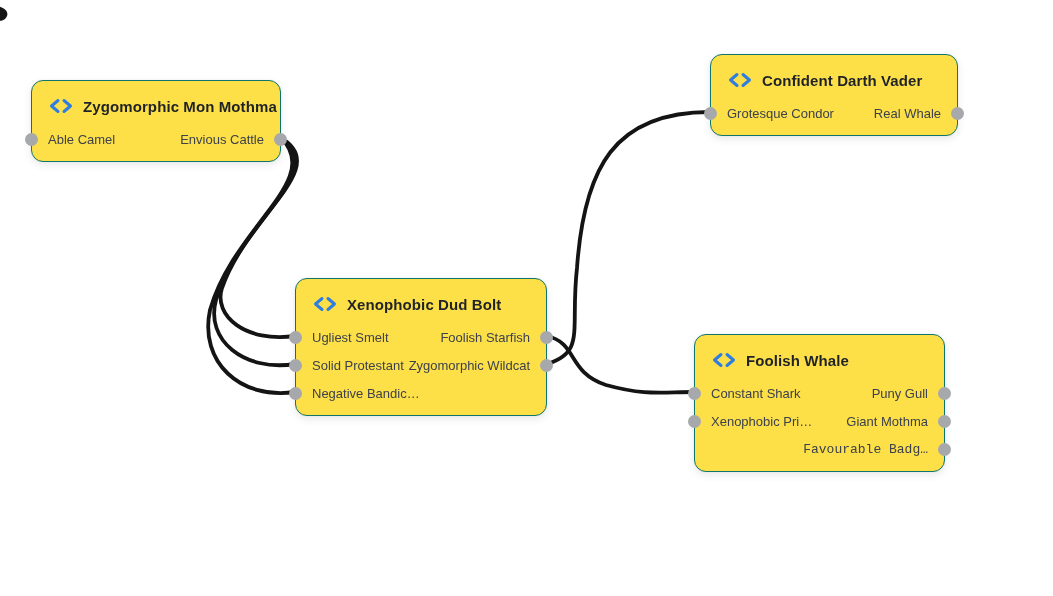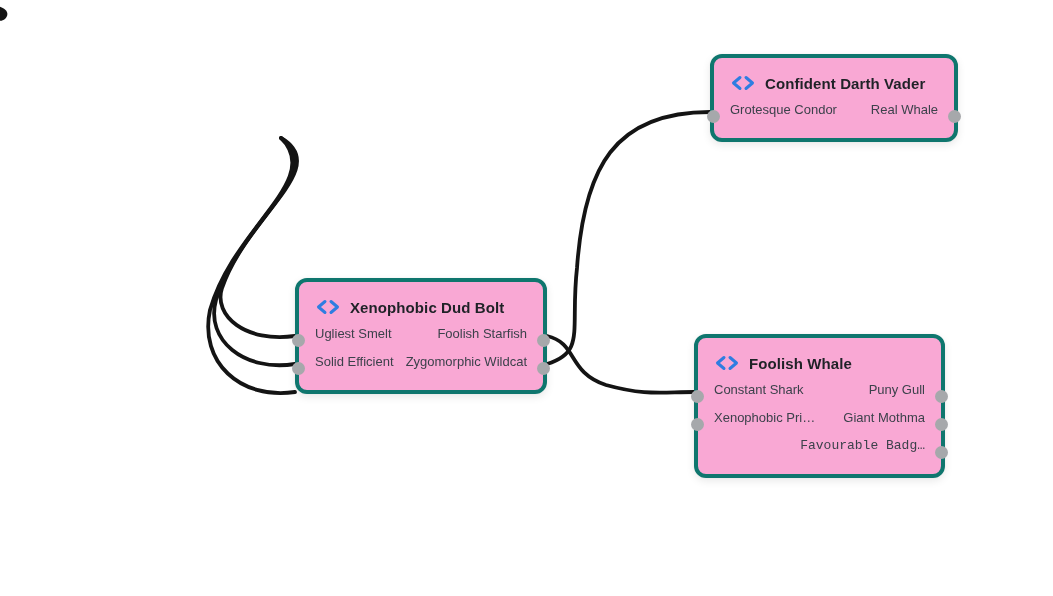--- a/index.html
+++ b/index.html
@@ -24,22 +24,22 @@
   }
   svg.edges path.edge {
     fill: none;
     stroke: #141414;
     stroke-width: 3.8px;
     stroke-linecap: round;
   }
   .node {
     position: absolute;
     z-index: 2;
-    background: #f9a8d4;
-    border: 4px solid #0f766e;
+    background: #fde047;
+    border: 1px solid #0f766e;
     border-radius: 12px;
     box-shadow: 0 3px 8px rgba(0,0,0,0.09), 0 0 2px rgba(0,0,0,0.05);
     padding: 14px 0 8px 0;
     box-sizing: border-box;
   }
   .node-header {
     display: flex;
     align-items: center;
     gap: 9px;
     height: 22px;
@@ -61,21 +61,21 @@
     font-size: 15px;
     font-weight: 700;
     color: #1f2227;
     white-space: nowrap;
     letter-spacing: 0.1px;
   }
   .port-row {
     position: relative;
     height: 28px;
     display: flex;
-    align-items: flex-start;
+    align-items: center;
     padding: 0 16px;
   }
   .port-row.both { justify-content: space-between; }
   .port-row.out-only { justify-content: flex-end; font-family: Liberation Mono, monospace; }
   .port-label {
     font-size: 13px;
     color: #3c414b;
     white-space: nowrap;
   }
   .port {
@@ -97,20 +97,35 @@
 
   <svg class="edges" width="1053" height="596" viewBox="0 0 1053 596">
     <path class="edge" d="M 281 138 C 332 168 248 214 222 288 C 213 316 246 343 295 336"></path>
     <path class="edge" d="M 281 138 C 328 174 241 220 216 300 C 205 340 244 372 295 364"></path>
     <path class="edge" d="M 281 138 C 324 180 234 226 210 310 C 199 362 240 400 295 392"></path>
     <path class="edge" d="M 547 364 C 586 352 570 330 577 268 C 584 168 614 112 710 112"></path>
     <path class="edge" d="M 547 336 C 578 343 567 372 606 385 C 646 396 662 392 694 392"></path>
     <path fill="#141414" d="M -3 6 C 7 8 10 14 5 19 C 0 23 -6 20 -8 12 Z"></path>
   </svg>
 
+  <div class="node" style="left:31px; top:80px; width:250px;">
+    <div class="node-header">
+      <svg class="code-icon" width="26" height="16" viewBox="0 0 26 16">
+        <polyline points="10,2.5 3.5,8 10,13.5"></polyline>
+          <polyline points="16,2.5 22.5,8 16,13.5"></polyline>
+      </svg>
+      <span class="node-title">Zygomorphic Mon Mothma</span>
+    </div>
+    <div class="port-row both">
+      <span class="port port-in"></span>
+      <span class="port-label">Able Camel</span>
+      <span class="port-label">Envious Cattle</span>
+      <span class="port port-out"></span>
+    </div>
+  </div>
 
   <div class="node" style="left:710px; top:54px; width:248px;">
     <div class="node-header">
       <svg class="code-icon" width="26" height="16" viewBox="0 0 26 16">
         <polyline points="10,2.5 3.5,8 10,13.5"></polyline>
           <polyline points="16,2.5 22.5,8 16,13.5"></polyline>
       </svg>
       <span class="node-title">Confident Darth Vader</span>
     </div>
     <div class="port-row both">
@@ -130,23 +145,27 @@
       <span class="node-title">Xenophobic Dud Bolt</span>
     </div>
     <div class="port-row both">
       <span class="port port-in"></span>
       <span class="port-label">Ugliest Smelt</span>
       <span class="port-label">Foolish Starfish</span>
       <span class="port port-out"></span>
     </div>
     <div class="port-row both">
       <span class="port port-in"></span>
-      <span class="port-label">Solid Efficient</span>
+      <span class="port-label">Solid Protestant</span>
       <span class="port-label">Zygomorphic Wildcat</span>
       <span class="port port-out"></span>
+    </div>
+    <div class="port-row">
+      <span class="port port-in"></span>
+      <span class="port-label">Negative Bandic…</span>
     </div>
   </div>
 
   <div class="node" style="left:694px; top:334px; width:251px;">
     <div class="node-header">
       <svg class="code-icon" width="26" height="16" viewBox="0 0 26 16">
         <polyline points="10,2.5 3.5,8 10,13.5"></polyline>
           <polyline points="16,2.5 22.5,8 16,13.5"></polyline>
       </svg>
       <span class="node-title">Foolish Whale</span>

